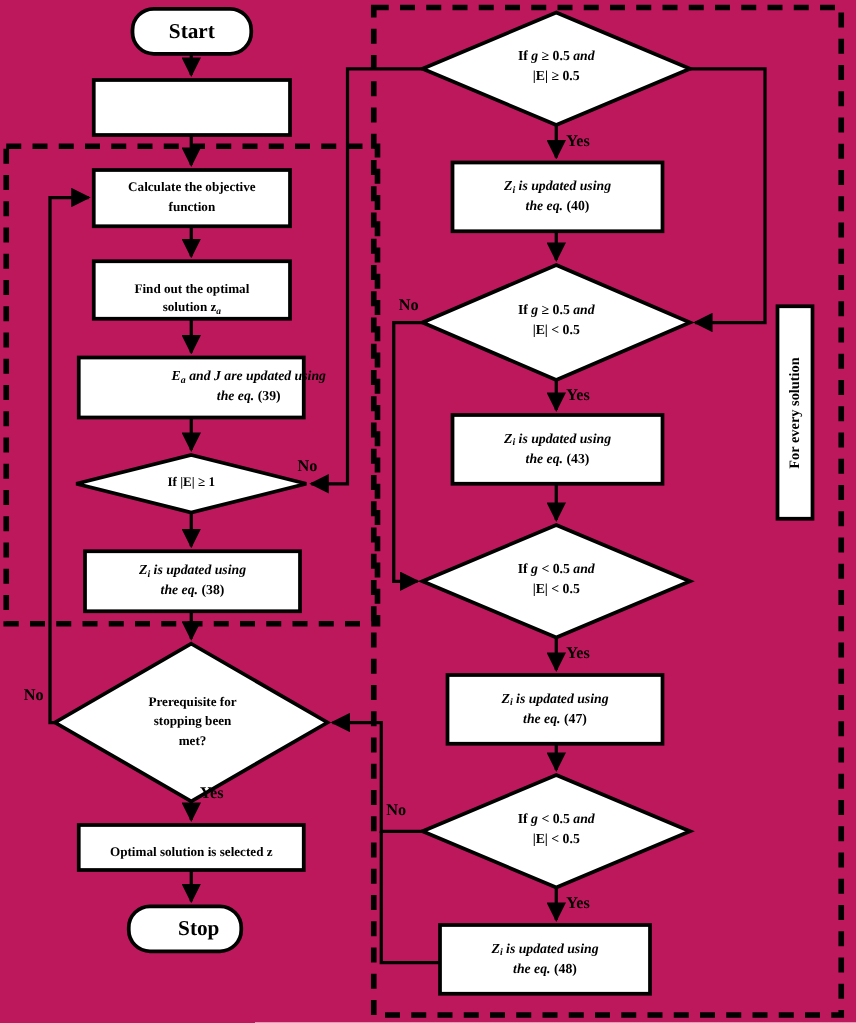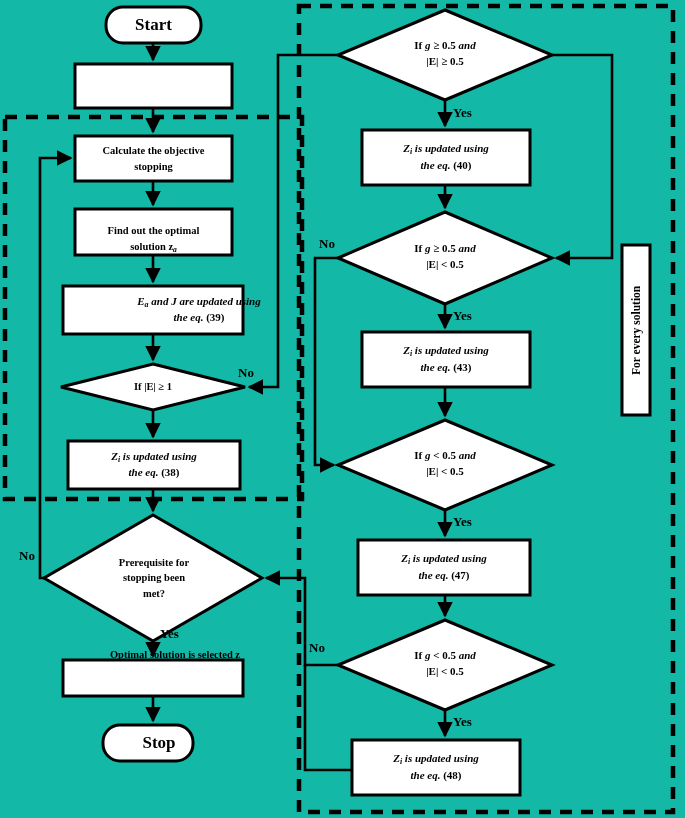--- a/index.html
+++ b/index.html
@@ -8,21 +8,21 @@
     padding: 0;
     background: #ffffff;
   }
   body {
     font-family: "Liberation Serif", "DejaVu Serif", serif;
   }
   #chart-root {
     position: relative;
     width: 685px;
     height: 818px;
-    background: #14b8a6;
+    background: #be185d;
     overflow: hidden;
   }
   svg#flow-svg {
     position: absolute;
     left: 0;
     top: 0;
     width: 685px;
     height: 818px;
   }
   .node-label {
@@ -151,21 +151,21 @@
     </g>
   </svg>
 
   <div class="node-label lbl-term" style="left:106px; top:7px; width:95px; height:36px;">
     <span>Start</span>
   </div>
 
 
   <div class="node-label lbl-proc" style="left:75px; top:136px; width:157px; height:45px;">
     <span class="ln1">Calculate the objective</span>
-    <span class="ln2">stopping</span>
+    <span class="ln2">function</span>
   </div>
 
   <div class="node-label lbl-proc" style="left:75px; top:209px; width:157px; height:61px;">
     <span class="ln1">Find out the optimal</span>
     <span class="ln2"><span>solution z</span><span class="sub">a</span></span>
   </div>
 
   <div class="node-label lbl-proc-italic" style="left:63px; top:286px; width:180px; height:48px;padding-left:46px;">
     <span class="ln1"><span>E</span><span class="sub">a</span><span> and J are updated using</span></span>
     <span class="ln2"><span>the eq.</span><span class="rm"> (39)</span></span>
@@ -179,21 +179,21 @@
     <span class="ln1"><span>Z</span><span class="sub">i</span><span> is updated using</span></span>
     <span class="ln2"><span>the eq.</span><span class="rm"> (38)</span></span>
   </div>
 
   <div class="node-label lbl-dec" style="left:98px; top:552px; width:112px; height:52px;">
     <span class="ln1">Prerequisite for</span>
     <span class="ln2">stopping been</span>
     <span class="ln2">met?</span>
   </div>
 
-  <div class="node-label lbl-proc" style="left:63px; top:632px; width:180px; height:45px;padding-left:22px;">
+  <div class="node-label lbl-proc" style="left:63px; top:660px; width:180px; height:45px;">
     <span>Optimal solution is selected z</span>
   </div>
 
   <div class="node-label lbl-term" style="left:103px; top:725px; width:112px; height:36px;">
     <span>Stop</span>
   </div>
 
   <div class="node-label lbl-dec-italic" style="left:380px; top:28px; width:130px; height:52px;">
     <span class="ln1"><span class="rm">If </span><span>g</span><span class="rm"> ≥ 0.5 </span><span>and</span></span>
     <span class="ln2 rm">|E| ≥ 0.5</span>

